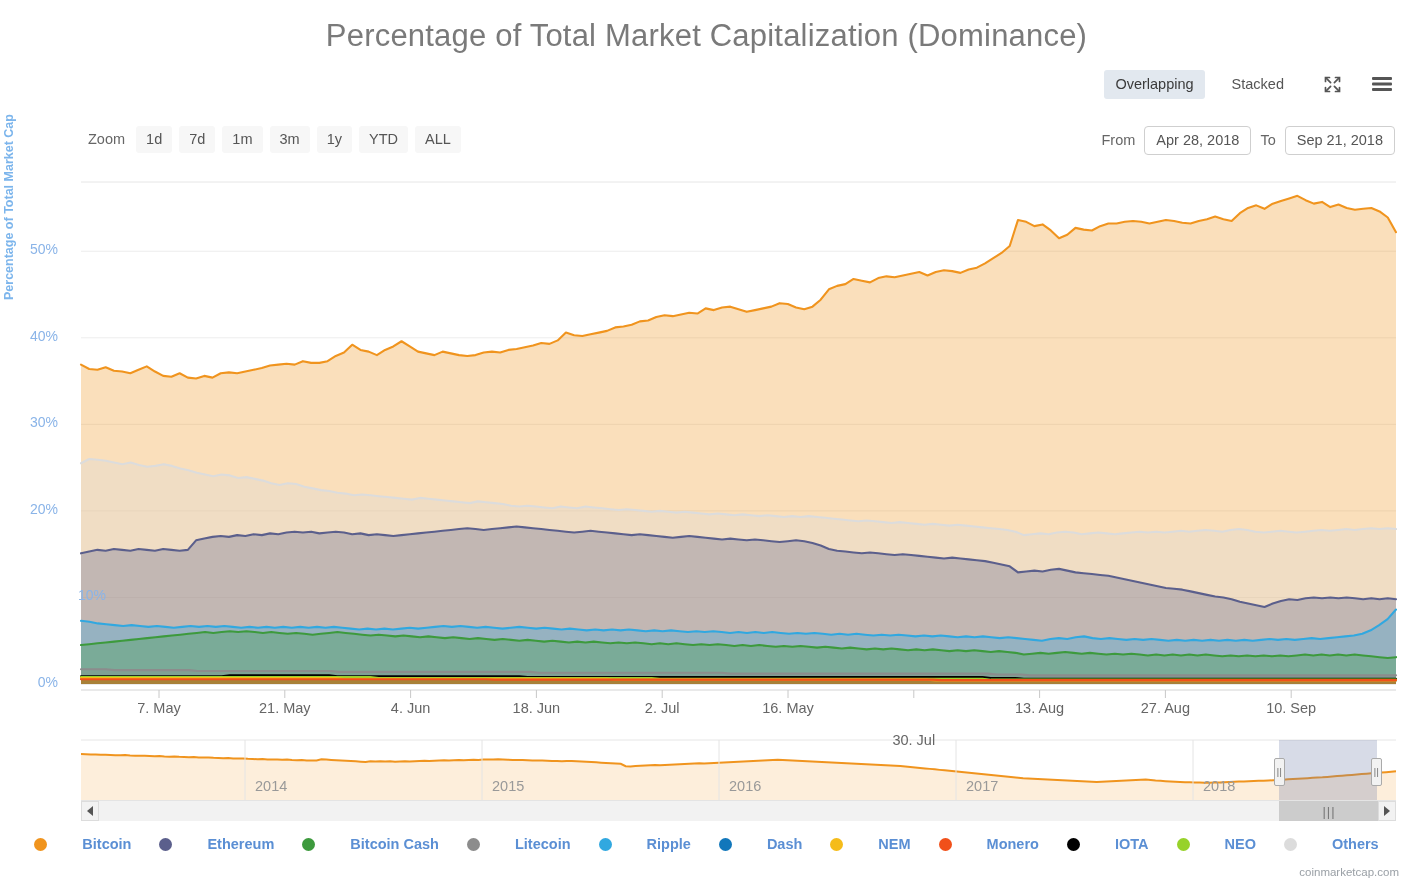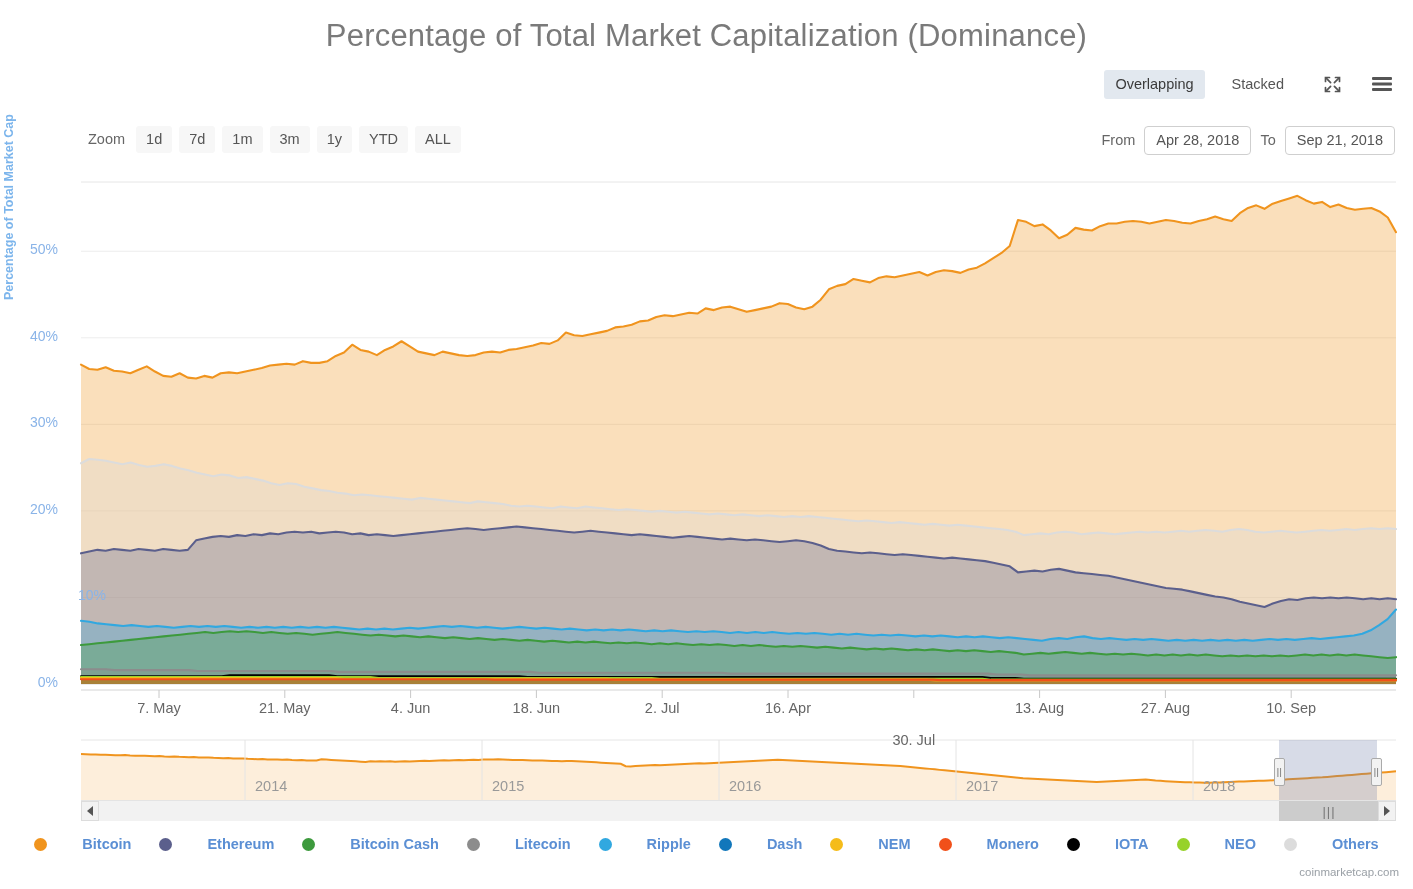--- a/index.html
+++ b/index.html
@@ -220,21 +220,21 @@
       <div class="ytick" style="left: 0px; top: 414.345px;">30%</div>
       <div class="ytick" style="left: 0px; top: 327.793px;">40%</div>
       <div class="ytick" style="left: 0px; top: 241.241px;">50%</div>
     </div>
   <div id="xtick-layer">
       <div class="xtick" style="left: 159px; top: 700px;">7. May</div>
       <div class="xtick" style="left: 284.8px; top: 700px;">21. May</div>
       <div class="xtick" style="left: 410.6px; top: 700px;">4. Jun</div>
       <div class="xtick" style="left: 536.4px; top: 700px;">18. Jun</div>
       <div class="xtick" style="left: 662.2px; top: 700px;">2. Jul</div>
-      <div class="xtick" style="left: 788px; top: 700px;">16. Apr</div>
+      <div class="xtick" style="left: 788px; top: 700px;">16. May</div>
       <div class="xtick" style="left: 913.8px; top: 700px; margin-top: 32px;">30. Jul</div>
       <div class="xtick" style="left: 1039.6px; top: 700px;">13. Aug</div>
       <div class="xtick" style="left: 1165.4px; top: 700px;">27. Aug</div>
       <div class="xtick" style="left: 1291.2px; top: 700px;">10. Sep</div>
     </div>
 
   <div class="nav-years" id="nav-year-layer">
       <div class="nav-year" style="left: 255px; top: 0px;">2014</div>
       <div class="nav-year" style="left: 492px; top: 0px;">2015</div>
       <div class="nav-year" style="left: 729px; top: 0px;">2016</div>

